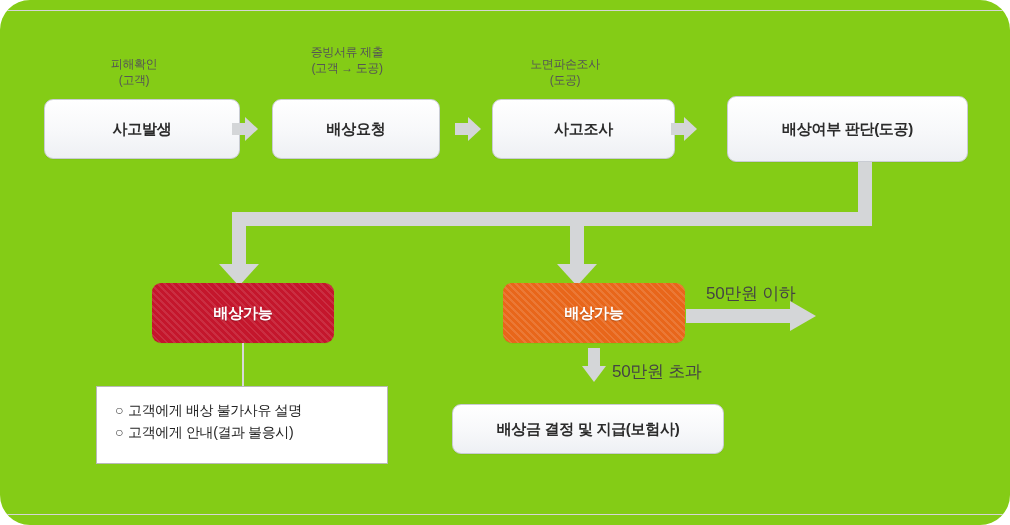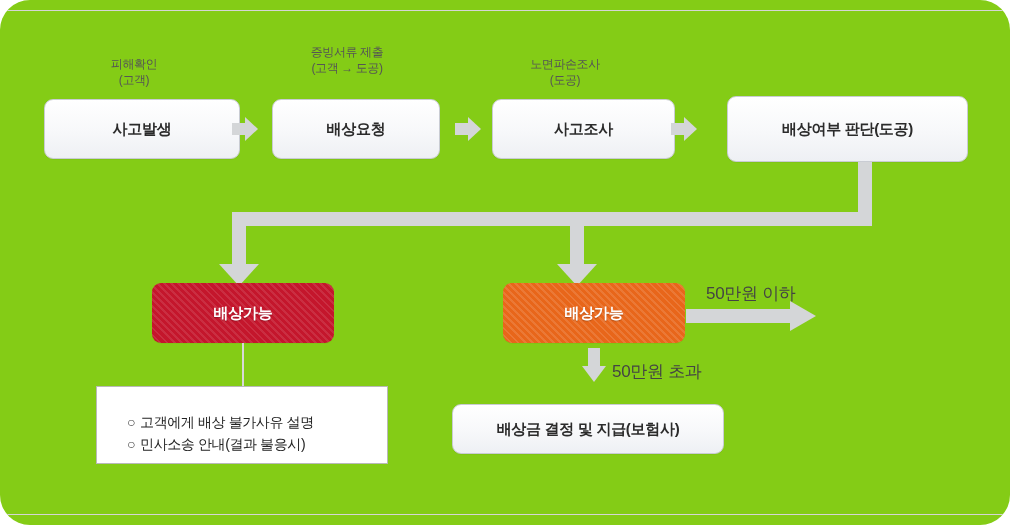--- a/index.html
+++ b/index.html
@@ -204,21 +204,21 @@
 
   
   .note {
     position: absolute;
     box-sizing: border-box;
     border: 1px solid #b9b9b9;
     background: #ffffff;
     padding: 12px 14px 12px 18px;
   }
   .note ul {
-    margin: 12px;
+    margin: 0;
     padding: 0;
     list-style: none;
   }
   .note li {
     font-size: 14px;
     line-height: 22px;
     color: #222222;
     letter-spacing: -0.4px;
     white-space: nowrap;
   }
@@ -290,18 +290,18 @@
   <div class="edge-label" style="left:612px; top:360px;">50만원 초과</div>
   <div class="node" style="left:452px; top:404px; width:272px; height:50px;">배상금 결정 및 지급(보험사)</div>
 
   <div class="stem" style="left:242px; top:343px; height:43px;"></div>
   <div class="note" style="left:96px; top:386px; width:292px; height:78px;">
     <ul>
       <li>
         <span class="bullet">○</span><span>고객에게 배상 불가사유 설명</span>
       </li>
       <li>
-        <span class="bullet">○</span><span>민사소송 안내(결과 불응시)</span>
+        <span class="bullet">○</span><span>고객에게 안내(결과 불응시)</span>
       </li>
     </ul>
   </div>
 
 </div>
 
 </body></html>

